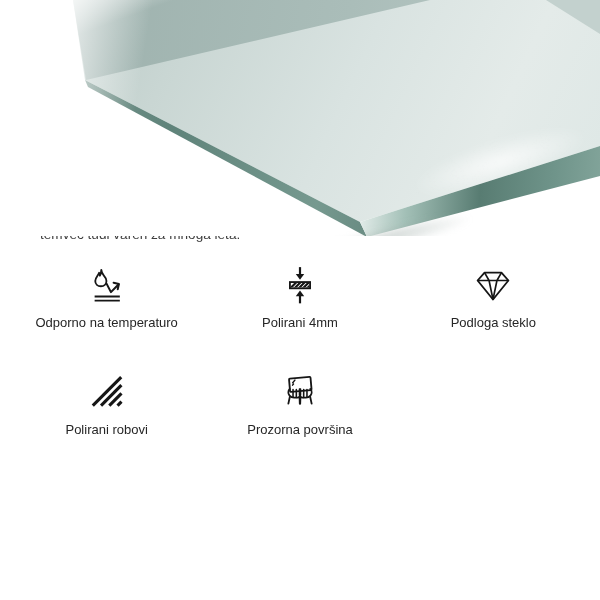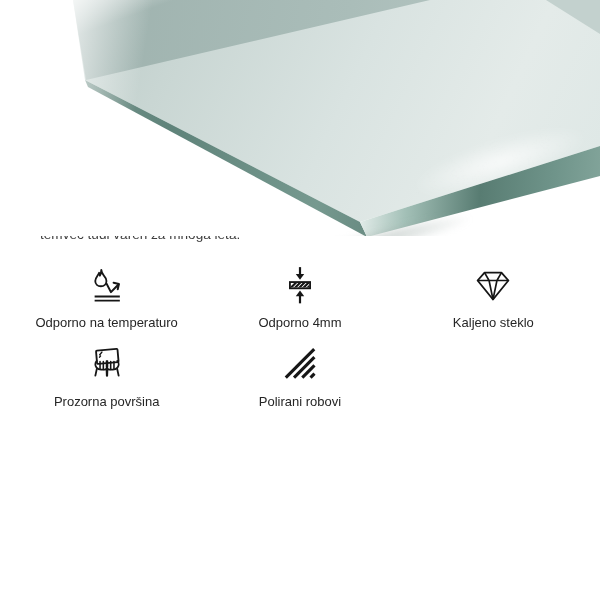--- a/index.html
+++ b/index.html
@@ -36,21 +36,21 @@
 
   
   .title{margin:8px 40px 0 40px;font-family:"Liberation Serif",serif;font-weight:400;
          font-size:29px;line-height:34px;color:#1d1d1b;letter-spacing:.2px;}
   .title span{display:block;}
   .desc{margin:9px 40px 0 40px;font-size:13.6px;line-height:23px;color:#3d3d3d;}
   .desc span{display:block;}
 
   
   .features{margin:13px 10px 0 10px;display:grid;grid-template-columns:repeat(3,1fr);
-            row-gap:8px;}
+            row-gap:36px;}
   .feature{display:flex;flex-direction:column;align-items:center;}
   .feature .icon{height:48px;display:flex;align-items:flex-end;justify-content:center;}
   .feature .label{margin-top:8px;font-size:13px;color:#262626;text-align:center;}
   svg{display:block;}
   .st{fill:none;stroke:#161616;stroke-width:2;}
   .rnd{stroke-linecap:round;stroke-linejoin:round;}
 </style>
 </head>
 <body>
 
@@ -104,32 +104,46 @@
           <path class="st" style="stroke-width:2.4" d="M24 4.5v8"></path>
           <path d="M19.4 12h9.2L24 18.4z" fill="#161616"></path>
           <rect class="st" x="13" y="20.8" width="22" height="6.8"></rect>
           <g clip-path="url(#barclip)" stroke="#161616" stroke-width="2.3">
             <path d="M12.5 28.5l7.5-7.5M17.1 28.5l7.5-7.5M21.7 28.5l7.5-7.5M26.3 28.5l7.5-7.5M30.9 28.5l7.5-7.5"></path>
           </g>
           <path class="st" style="stroke-width:2.4" d="M24 44v-8"></path>
           <path d="M19.4 36.4L24 30l4.6 6.4z" fill="#161616"></path>
         </svg>
       </div>
-      <div class="label">Odporno 4mm</div>
+      <div class="label">Polirani 4mm</div>
     </div>
 
 
     <div class="feature">
       <div class="icon">
         <svg width="46" height="44" viewBox="0 0 48 48">
           <path class="st rnd" d="M14.8 10.5h18.4l7.6 8.6L24 39.8 7.2 19.1l7.6-8.6z"></path>
           <path class="st" style="stroke-width:1.8" d="M7.2 19.1h33.6M14.8 10.5l4.9 8.6M33.2 10.5l-4.9 8.6M19.7 19.1L24 39.8l4.3-20.7"></path>
         </svg>
       </div>
-      <div class="label">Kaljeno steklo</div>
+      <div class="label">Podloga steklo</div>
+    </div>
+
+    <div class="feature">
+      <div class="icon">
+        <svg width="46" height="44" viewBox="0 0 48 48">
+          <g stroke="#161616" stroke-width="3.4">
+            <path d="M8.5 38.8L39.5 7.8"></path>
+            <path d="M17.5 38.8L39.7 16.6"></path>
+            <path d="M26.5 38.8L39.8 25.5"></path>
+            <path d="M35.5 38.8l4.3-4.3"></path>
+          </g>
+        </svg>
+      </div>
+      <div class="label">Polirani robovi</div>
     </div>
 
     <div class="feature">
       <div class="icon">
         <svg width="46" height="44" viewBox="0 0 48 48">
           <g transform="rotate(-5 24 15)">
             <rect class="st" x="12.5" y="8.5" width="23.5" height="14.5" rx="1"></rect>
             <path class="st rnd" style="stroke-width:1.6" d="M16.2 13.2l2.6-2.6M15.8 15.8l1.1-1.1"></path>
           </g>
           <g>
@@ -140,28 +154,14 @@
           <g transform="matrix(-1 0 0 1 48 0)">
             <path d="M12.8 20.6c-1.9 2-2 5.2-.2 7.3 1.2 1.4 3 2.2 4.9 2.2h3.9c1.7 0 3-1.3 3-3v-6.3" fill="#fff" class="st rnd"></path>
             <path class="st rnd" style="stroke-width:1.7" d="M16.4 21.2v8.4M20 21.2v8.8"></path>
             <path class="st rnd" d="M12.9 29.3l-1.6 7.4M23.6 30.9l.2 5.8"></path>
           </g>
         </svg>
       </div>
       <div class="label">Prozorna površina</div>
     </div>
 
-    <div class="feature">
-      <div class="icon">
-        <svg width="46" height="44" viewBox="0 0 48 48">
-          <g stroke="#161616" stroke-width="3.4">
-            <path d="M8.5 38.8L39.5 7.8"></path>
-            <path d="M17.5 38.8L39.7 16.6"></path>
-            <path d="M26.5 38.8L39.8 25.5"></path>
-            <path d="M35.5 38.8l4.3-4.3"></path>
-          </g>
-        </svg>
-      </div>
-      <div class="label">Polirani robovi</div>
-    </div>
-
   </div>
 </div>
 
 </body></html>

